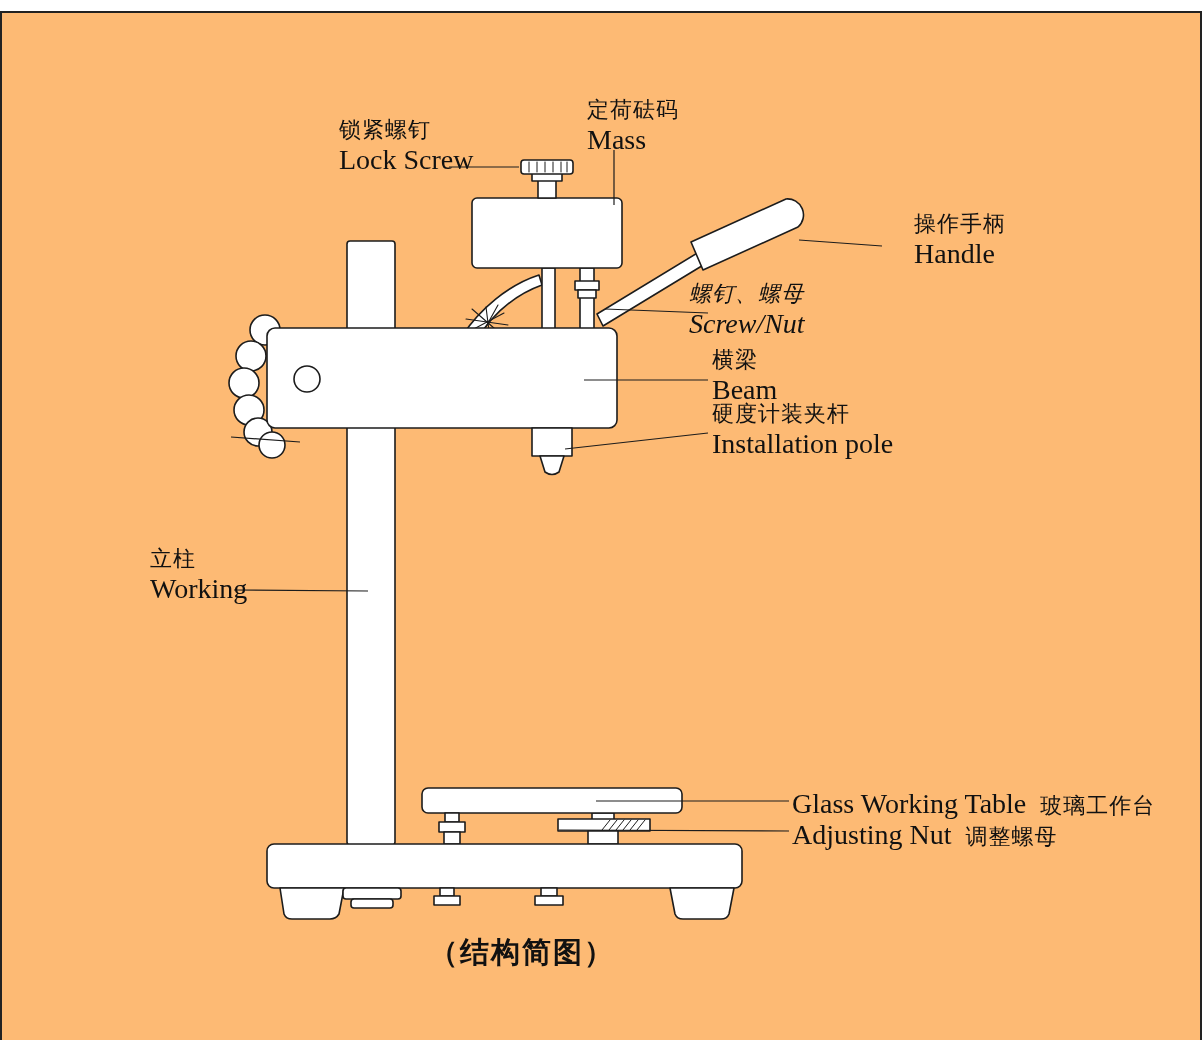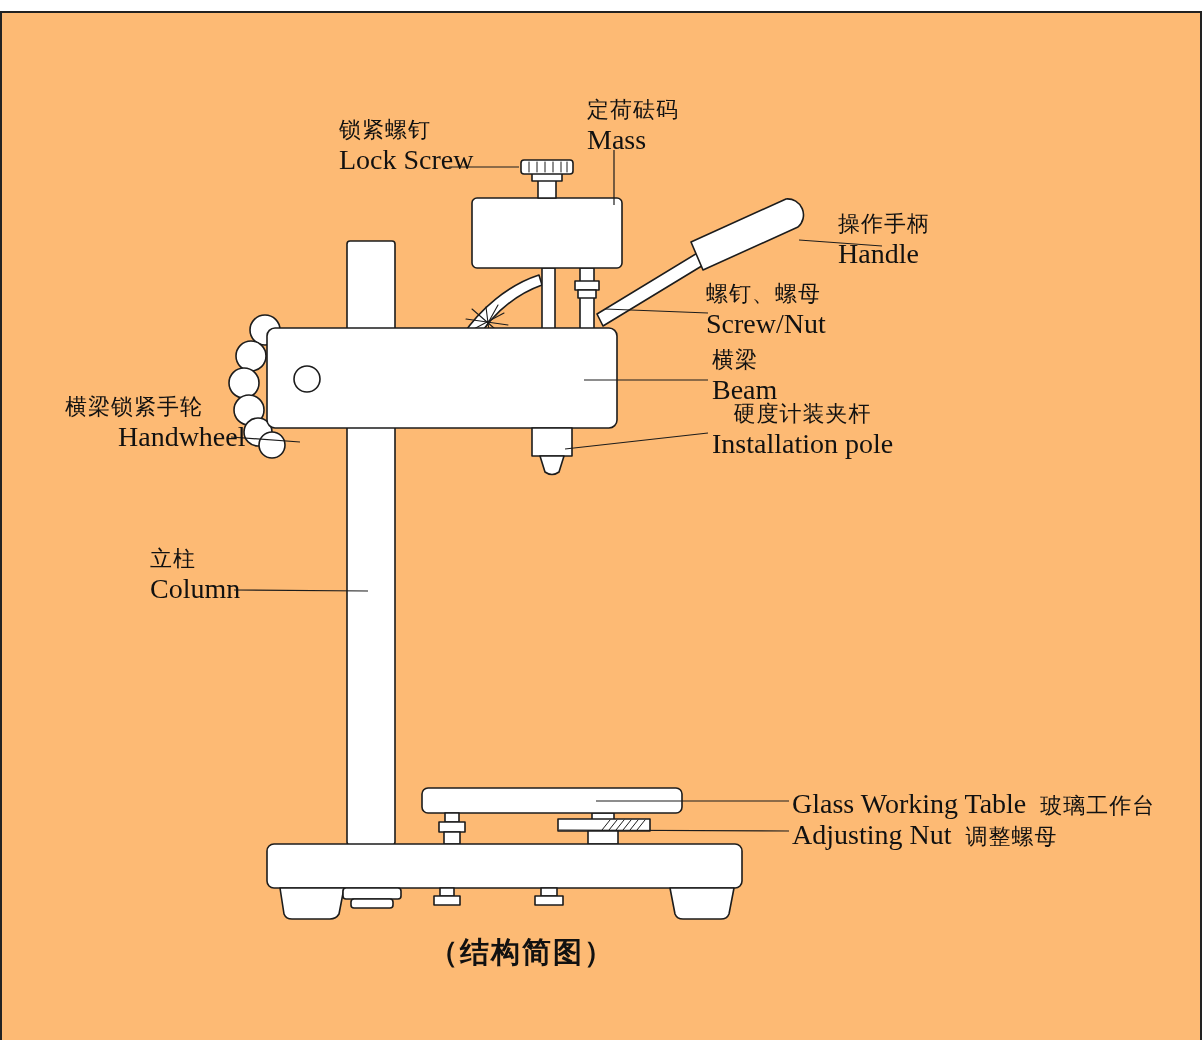--- a/index.html
+++ b/index.html
@@ -146,48 +146,44 @@
   <div class="label" style="left:337px;top:104px;">
     <div class="zh">锁紧螺钉</div>
     <div class="en">Lock Screw</div>
   </div>
 
   <div class="label" style="left:585px;top:84px;">
     <div class="zh">定荷砝码</div>
     <div class="en">Mass</div>
   </div>
 
-  <div class="label" style="left:836px;top:198px;">
+  <div class="label" style="left:912px;top:198px;">
     <div class="zh">操作手柄</div>
     <div class="en">Handle</div>
   </div>
 
-  <div class="label" style="left:704px;top:268px;">
+  <div class="label" style="left:687px;top:268px;font-style:italic;">
     <div class="zh">螺钉、螺母</div>
     <div class="en">Screw/Nut</div>
   </div>
 
   <div class="label" style="left:710px;top:334px;">
     <div class="zh">横梁</div>
     <div class="en">Beam</div>
   </div>
 
-  <div class="label" style="left:710px;top:388px;text-align:center;">
+  <div class="label" style="left:710px;top:388px;">
     <div class="zh">硬度计装夹杆</div>
     <div class="en">Installation pole</div>
   </div>
 
-  <div class="label" style="left:63px;top:381px;">
-    <div class="zh">横梁锁紧手轮</div>
-    <div class="en indent-en">Handwheel</div>
-  </div>
 
   <div class="label" style="left:148px;top:533px;">
     <div class="zh">立柱</div>
-    <div class="en">Column</div>
+    <div class="en">Working</div>
   </div>
 
   <div class="label inline-label" style="left:790px;top:774px;">
     <span class="en">Glass Working Table</span><span class="zh">玻璃工作台</span>
   </div>
 
   <div class="label inline-label" style="left:790px;top:805px;">
     <span class="en">Adjusting Nut</span><span class="zh">调整螺母</span>
   </div>
 

